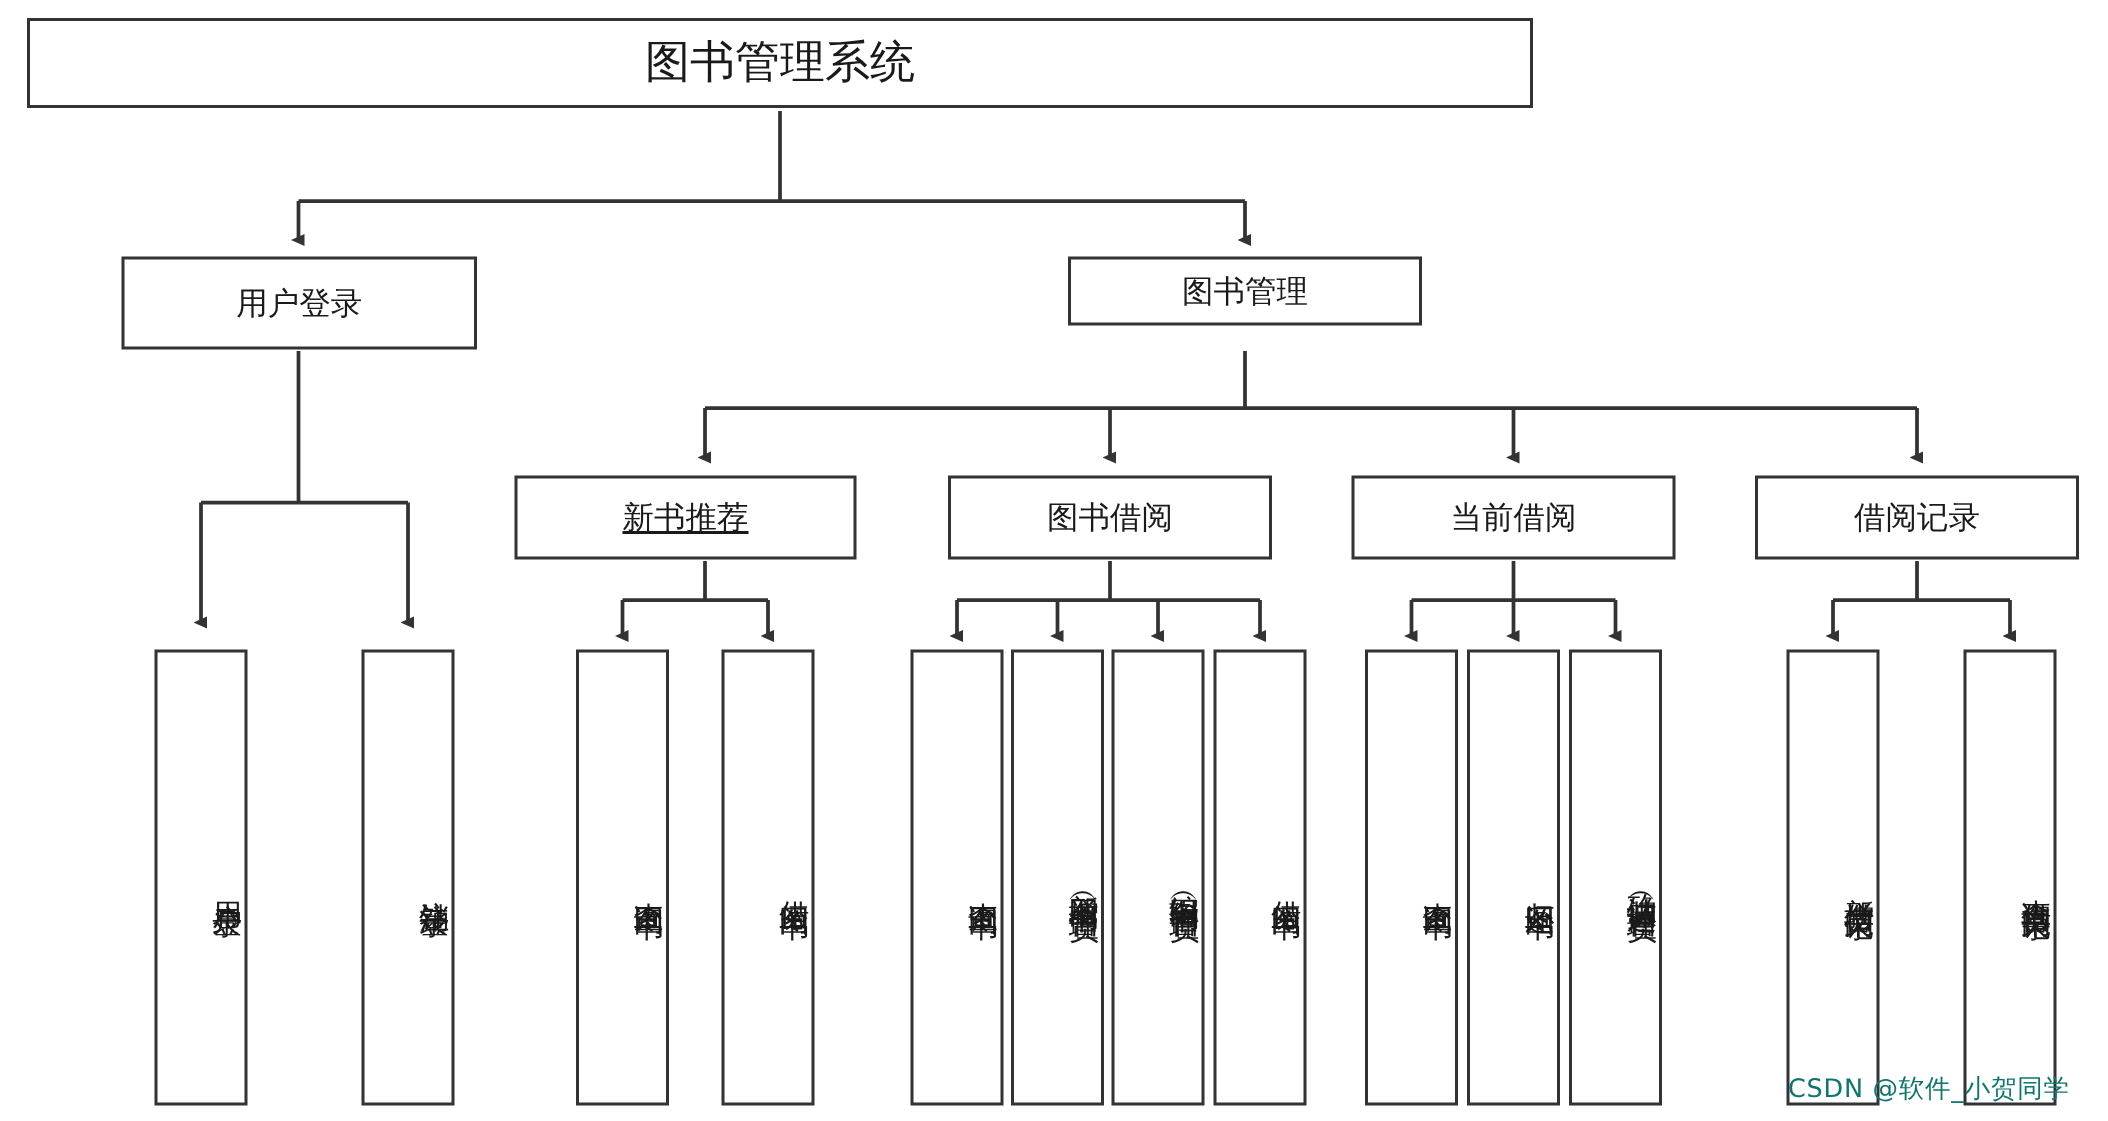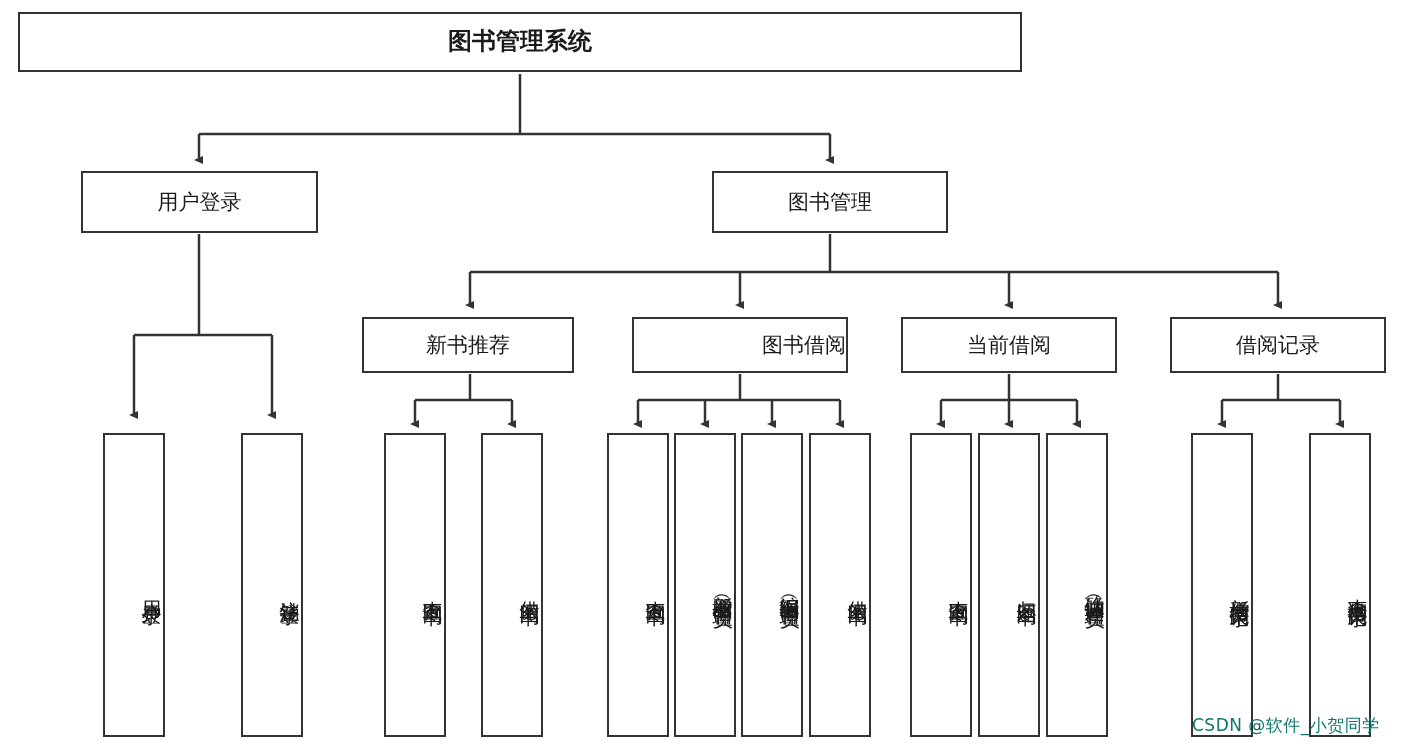--- a/index.html
+++ b/index.html
@@ -34,22 +34,21 @@
     align-items: center;
     justify-content: center;
     color: #1a1a1a;
     line-height: 1.15;
     text-align: center;
   }
   .node.horiz {
     font-size: 21px;
   }
   .node.root {
-    font-size: 24px;
-    font-weight: bold;
+    font-size: 30px;
   }
   .node.vert {
     writing-mode: vertical-rl;
     text-orientation: upright;
     font-size: 20px;
     letter-spacing: 2px;
     padding-top: 8px;
     align-items: flex-start;
     justify-content: center;
   }
@@ -122,28 +121,28 @@
     </g>
   </svg>
 
   <div class="node root" style="left:18px; top:12px; width:1004px; height:60px;">
     <span>图书管理系统</span>
   </div>
 
   <div class="node horiz" style="left:81px; top:171px; width:237px; height:62px;">
     <span>用户登录</span>
   </div>
-  <div class="node horiz" style="left:712px; top:171px; width:236px; height:62px;align-items:center;">
+  <div class="node horiz" style="left:712px; top:171px; width:236px; height:46px;align-items:center;">
     <span>图书管理</span>
   </div>
 
-  <div class="node horiz" style="left:362px; top:317px; width:212px; height:56px;">
+  <div class="node horiz" style="left:343px; top:317px; width:228px; height:56px;text-decoration:underline;">
     <span>新书推荐</span>
   </div>
-  <div class="node horiz" style="left:632px; top:317px; width:216px; height:56px;justify-content:flex-end;">
+  <div class="node horiz" style="left:632px; top:317px; width:216px; height:56px;">
     <span>图书借阅</span>
   </div>
   <div class="node horiz" style="left:901px; top:317px; width:216px; height:56px;justify-content:center;">
     <span>当前借阅</span>
   </div>
   <div class="node horiz" style="left:1170px; top:317px; width:216px; height:56px;">
     <span>借阅记录</span>
   </div>
 
   <div class="node vert" style="left:103px; top:433px; width:62px; height:304px;">

